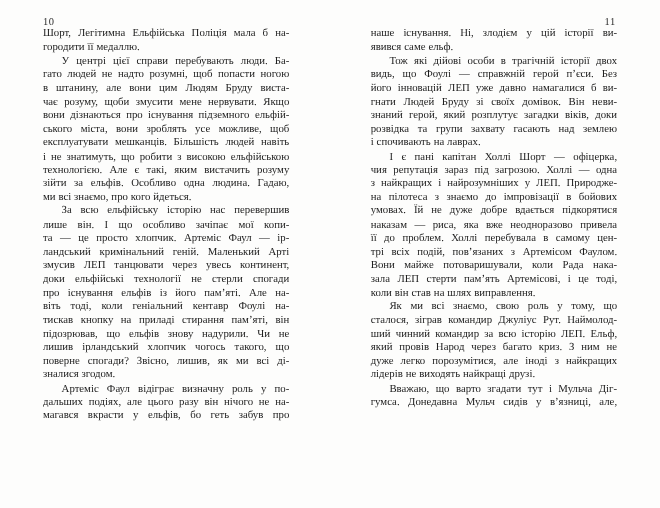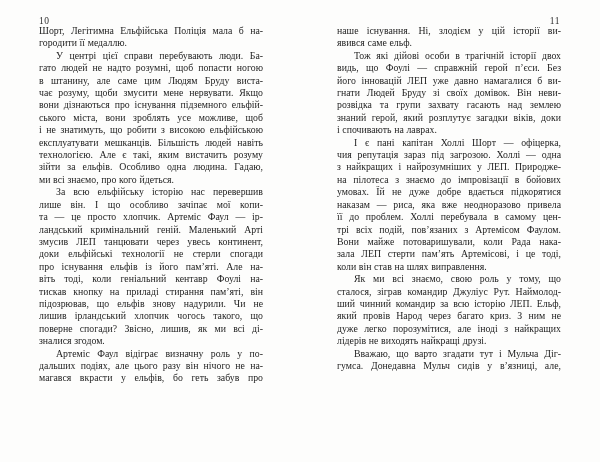--- a/index.html
+++ b/index.html
@@ -54,26 +54,26 @@
   <div class="page page-left">
     <div class="page-number">10</div>
     <div class="page-text">
         <div class="para">
           <div class="line">Шорт, Легітимна Ельфійська Поліція мала б на-</div>
           <div class="line end">городити її медаллю.</div>
         </div>
         <div class="para">
           <div class="line indent">У центрі цієї справи перебувають люди. Ба-</div>
           <div class="line">гато людей не надто розумні, щоб попасти ногою</div>
-          <div class="line">в штанину, але саме цим Людям Бруду виста-</div>
+          <div class="line">в штанину, але вони цим Людям Бруду виста-</div>
           <div class="line">чає розуму, щоби змусити мене нервувати. Якщо</div>
           <div class="line">вони дізнаються про існування підземного ельфій-</div>
           <div class="line">ського міста, вони зроблять усе можливе, щоб</div>
+          <div class="line">експлуатувати мешканців. Більшість людей навіть</div>
           <div class="line">і не знатимуть, що робити з високою ельфійською</div>
-          <div class="line">експлуатувати мешканців. Більшість людей навіть</div>
           <div class="line">технологією. Але є такі, яким вистачить розуму</div>
           <div class="line">зійти за ельфів. Особливо одна людина. Гадаю,</div>
           <div class="line end">ми всі знаємо, про кого йдеться.</div>
         </div>
         <div class="para">
           <div class="line indent">За всю ельфійську історію нас перевершив</div>
           <div class="line">лише він. І що особливо зачіпає мої копи-</div>
           <div class="line">та — це просто хлопчик. Артеміс Фаул — ір-</div>
           <div class="line">ландський кримінальний геній. Маленький Арті</div>
           <div class="line">змусив ЛЕП танцювати через увесь континент,</div>
@@ -98,22 +98,22 @@
     <div class="page-text">
         <div class="para">
           <div class="line">наше існування. Ні, злодієм у цій історії ви-</div>
           <div class="line end">явився саме ельф.</div>
         </div>
         <div class="para">
           <div class="line indent">Тож які дійові особи в трагічній історії двох</div>
           <div class="line">видь, що Фоулі — справжній герой п’єси. Без</div>
           <div class="line">його інновацій ЛЕП уже давно намагалися б ви-</div>
           <div class="line">гнати Людей Бруду зі своїх домівок. Він неви-</div>
+          <div class="line">знаний герой, який розплутує загадки віків, доки</div>
           <div class="line">розвідка та групи захвату гасають над землею</div>
-          <div class="line">знаний герой, який розплутує загадки віків, доки</div>
           <div class="line end">і спочивають на лаврах.</div>
         </div>
         <div class="para">
           <div class="line indent">І є пані капітан Холлі Шорт — офіцерка,</div>
           <div class="line">чия репутація зараз під загрозою. Холлі — одна</div>
           <div class="line">з найкращих і найрозумніших у ЛЕП. Природже-</div>
           <div class="line">на пілотеса з знаємо до імпровізації в бойових</div>
           <div class="line">умовах. Їй не дуже добре вдається підкорятися</div>
           <div class="line">наказам — риса, яка вже неодноразово привела</div>
           <div class="line">її до проблем. Холлі перебувала в самому цен-</div>

